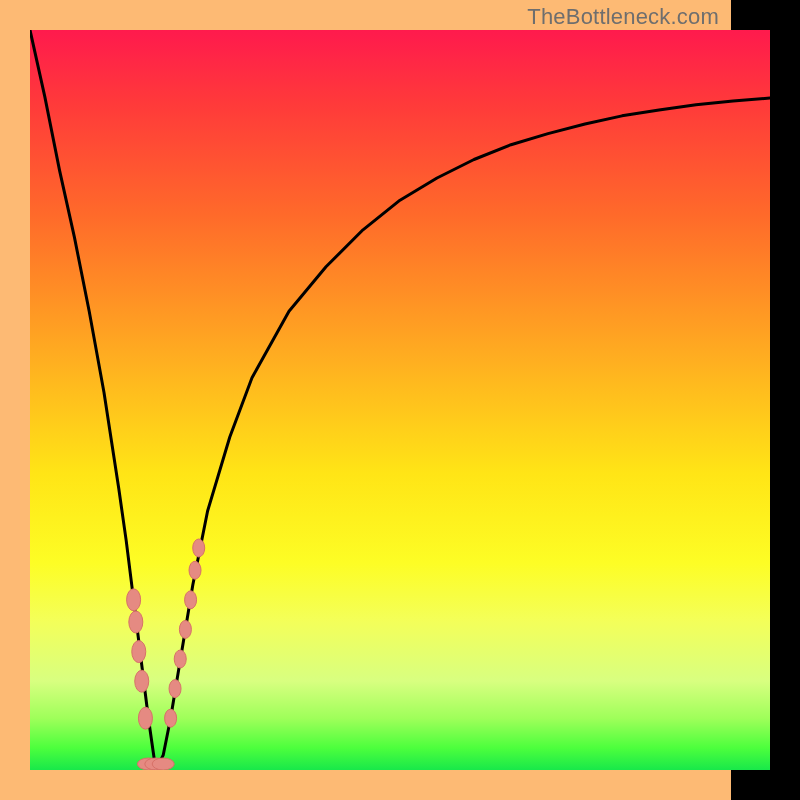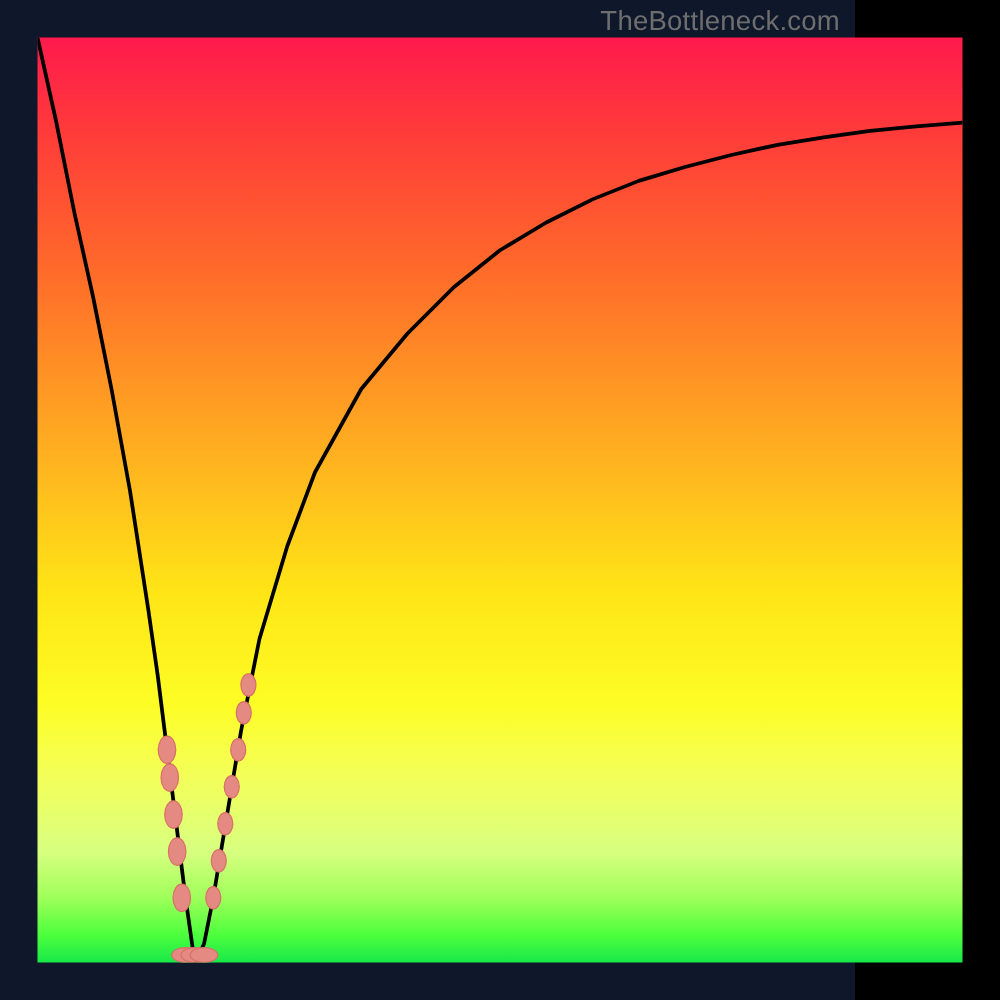--- a/index.html
+++ b/index.html
@@ -10,21 +10,22 @@
     overflow: hidden;
     background: #000;
     font-family: Arial, Helvetica, sans-serif;
   }
   .frame {
     position: absolute;
     top: 0;
     left: 0;
     width: 684px;
     height: 800px;
-    background: #0f172a;
+    background: #fdba74;
+    padding-left: 47px;
   }
   .plot-area {
     position: absolute;
     top: 30px;
     left: 30px;
     width: 740px;
     height: 740px;
     background: linear-gradient(to bottom,
       #ff1a4d 0%,
       #ff3a3a 10%,

